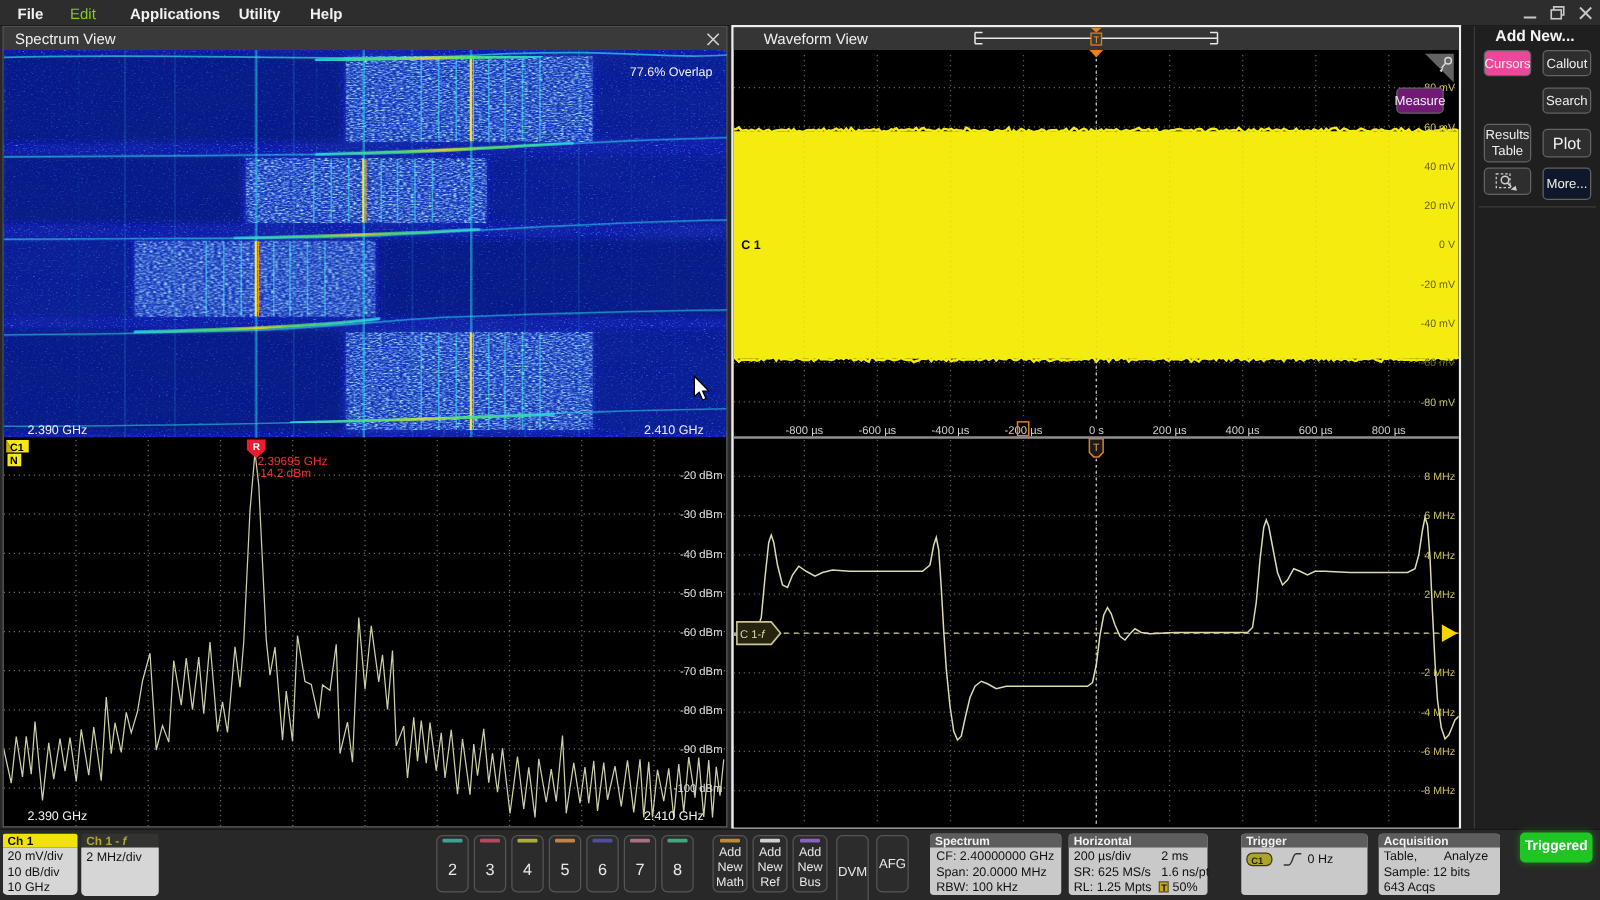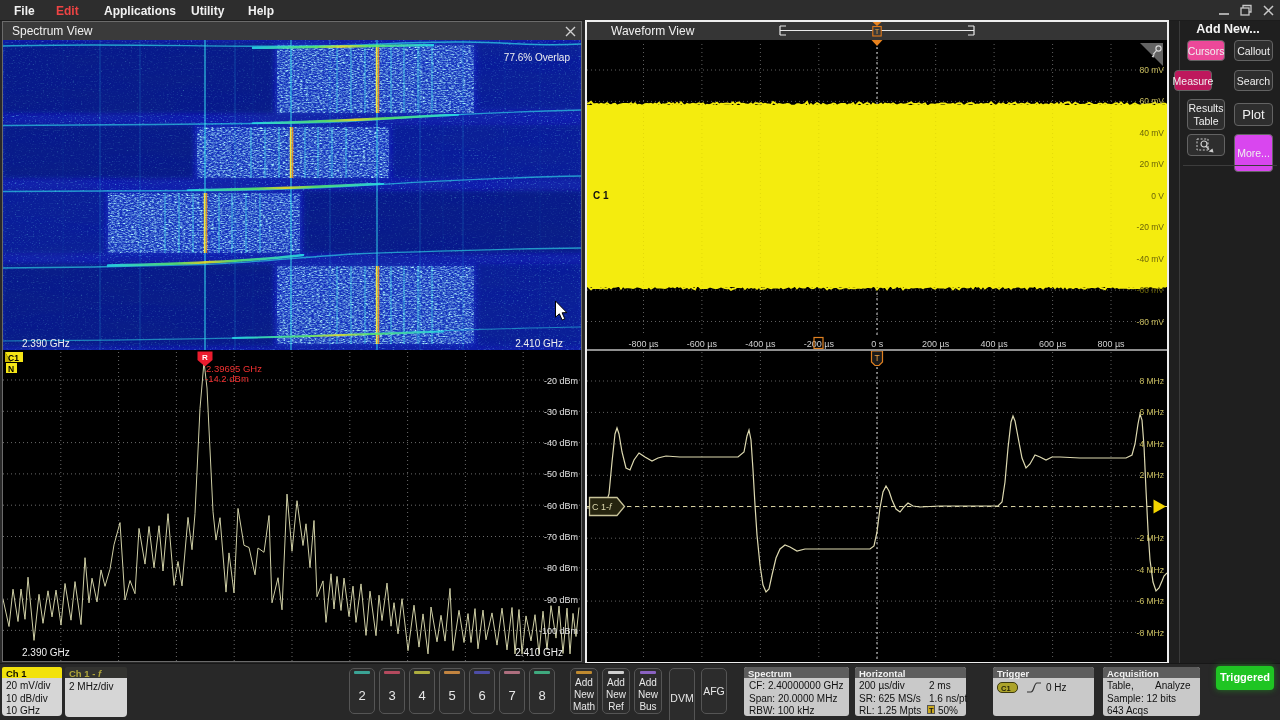--- a/index.html
+++ b/index.html
@@ -3,21 +3,21 @@
 <style>
 *{margin:0;padding:0;box-sizing:border-box}
 body{width:1280px;height:720px;background:#282828;font-family:"Liberation Sans",sans-serif;position:relative;overflow:hidden}
 .abs{position:absolute}
 .txt{position:absolute;white-space:nowrap;line-height:1}
 </style></head>
 <body>
 
 <div class="abs" style="left:0;top:0;width:1280px;height:21px;background:#2d2d2d;border-bottom:1px solid #1c1c1c"></div>
 <div class="txt" style="left:14px;top:5px;font-size:12px;font-weight:700;color:#f2f2f2">File</div>
-<div class="txt" style="left:56px;top:5px;font-size:12px;font-weight:700;color:#ef4444">Edit</div>
+<div class="txt" style="left:56px;top:5px;font-size:12px;font-weight:400;color:#84cc16">Edit</div>
 <div class="txt" style="left:104px;top:5px;font-size:12px;font-weight:700;color:#f2f2f2">Applications</div>
 <div class="txt" style="left:191px;top:5px;font-size:12px;font-weight:700;color:#f2f2f2">Utility</div>
 <div class="txt" style="left:248px;top:5px;font-size:12px;font-weight:700;color:#f2f2f2">Help</div>
 <svg class="abs" style="left:1215px;top:3px" width="62" height="16" viewBox="0 0 62 16">
  <line x1="4" y1="11" x2="14" y2="11" stroke="#c8c8c8" stroke-width="1.6"></line>
  <rect x="26" y="5" width="8" height="7" fill="none" stroke="#c8c8c8" stroke-width="1.3"></rect>
  <polyline points="28,5 28,2.5 36,2.5 36,9 34,9" fill="none" stroke="#c8c8c8" stroke-width="1.3"></polyline>
  <path d="M49 3 L58 12 M58 3 L49 12" stroke="#c8c8c8" stroke-width="1.5"></path>
 </svg>
 
@@ -325,32 +325,32 @@
 <polygon points="579,156.5 566.5,149.5 566.5,163.5" fill="#f2d400"></polygon>
 </svg>
 
 <div class="abs" style="left:587px;top:349px;width:580px;height:1.5px;background:#8f8f8f"></div>
 
 <div class="abs" style="left:1169px;top:21px;width:111px;height:642px;background:#1f1f1f"></div>
 <div class="abs" style="left:1179px;top:21px;width:1px;height:642px;background:#3a3a3a"></div>
 <div class="txt" style="left:1228px;top:23px;font-size:12.5px;font-weight:700;color:#f5f5f5;transform:translateX(-50%)">Add New...</div>
 <div class="abs" style="left:1187px;top:40px;width:38px;height:21px;background:#ec4899;border:1px solid #636363;border-radius:4px;color:#f0f0f0;font-size:10.5px;display:flex;align-items:center;justify-content:center">Cursors</div>
 <div class="abs" style="left:1234px;top:40px;width:39px;height:21px;background:#2e2e2e;border:1px solid #636363;border-radius:4px;color:#f0f0f0;font-size:10.5px;display:flex;align-items:center;justify-content:center">Callout</div>
-<div class="abs" style="left:1174px;top:70px;width:38px;height:21px;background:#be185d;border:1px solid #636363;border-radius:4px;color:#f0f0f0;font-size:10.5px;display:flex;align-items:center;justify-content:center">Measure</div>
+<div class="abs" style="left:1117px;top:70px;width:38px;height:21px;background:#701a75;border:1px solid #636363;border-radius:4px;color:#f0f0f0;font-size:10.5px;display:flex;align-items:center;justify-content:center">Measure</div>
 <div class="abs" style="left:1234px;top:70px;width:39px;height:21px;background:#2e2e2e;border:1px solid #636363;border-radius:4px;color:#f0f0f0;font-size:10.5px;display:flex;align-items:center;justify-content:center">Search</div>
 <div class="abs" style="left:1187px;top:99px;width:38px;height:31px;background:#2e2e2e;border:1px solid #636363;border-radius:4px;color:#f0f0f0;font-size:10.5px;display:flex;align-items:center;justify-content:center;text-align:center;line-height:1.2">Results<br>Table</div>
 <div class="abs" style="left:1234px;top:103px;width:39px;height:23px;background:#2e2e2e;border:1px solid #636363;border-radius:4px;color:#f0f0f0;font-size:13px;display:flex;align-items:center;justify-content:center">Plot</div>
 <div class="abs" style="left:1187px;top:134px;width:38px;height:22px;background:#2e2e2e;border:1px solid #636363;border-radius:4px"></div>
 <svg class="abs" style="left:1196px;top:138px" width="20" height="15" viewBox="0 0 20 15">
  <rect x="1" y="1" width="11" height="11" fill="none" stroke="#cfcfcf" stroke-width="1" stroke-dasharray="2 1.6"></rect>
  <circle cx="8" cy="6" r="3" fill="none" stroke="#cfcfcf" stroke-width="1.2"></circle>
  <line x1="10" y1="8.4" x2="13" y2="11.5" stroke="#cfcfcf" stroke-width="1.3"></line>
  <polygon points="12.5,13.5 16.5,10.5 17.5,14.5" fill="#cfcfcf"></polygon>
 </svg>
-<div class="abs" style="left:1234px;top:134px;width:39px;height:38px;background:#d946ef;border:1px solid #636363;border-radius:4px;color:#f0f0f0;font-size:10.5px;display:flex;align-items:center;justify-content:center">More...</div>
+<div class="abs" style="left:1234px;top:134px;width:39px;height:26px;background:#0f172a;border:1px solid #636363;border-radius:4px;color:#f0f0f0;font-size:10.5px;display:flex;align-items:center;justify-content:center">More...</div>
 <div class="abs" style="left:1183px;top:165px;width:94px;height:1px;background:#3c3c3c"></div>
 
 <div class="abs" style="left:0;top:663px;width:1280px;height:57px;background:#282828;border-top:1px solid #171717"></div>
 
 <div class="abs" style="left:2px;top:667px;width:60px;height:11px;background:#f2e20c;border-radius:2px 2px 0 0"></div>
 <div class="txt" style="left:6px;top:669px;font-size:9.5px;font-weight:700;color:#101000">Ch 1</div>
 <div class="abs" style="left:2px;top:678px;width:60px;height:38px;background:#d6d6d6;border-radius:0 0 4px 4px"></div>
 <div class="txt" style="left:6px;top:681px;font-size:10px;color:#111">20 mV/div</div>
 <div class="txt" style="left:6px;top:693.5px;font-size:10px;color:#111">10 dB/div</div>
 <div class="txt" style="left:6px;top:706px;font-size:10px;color:#111">10 GHz</div>

